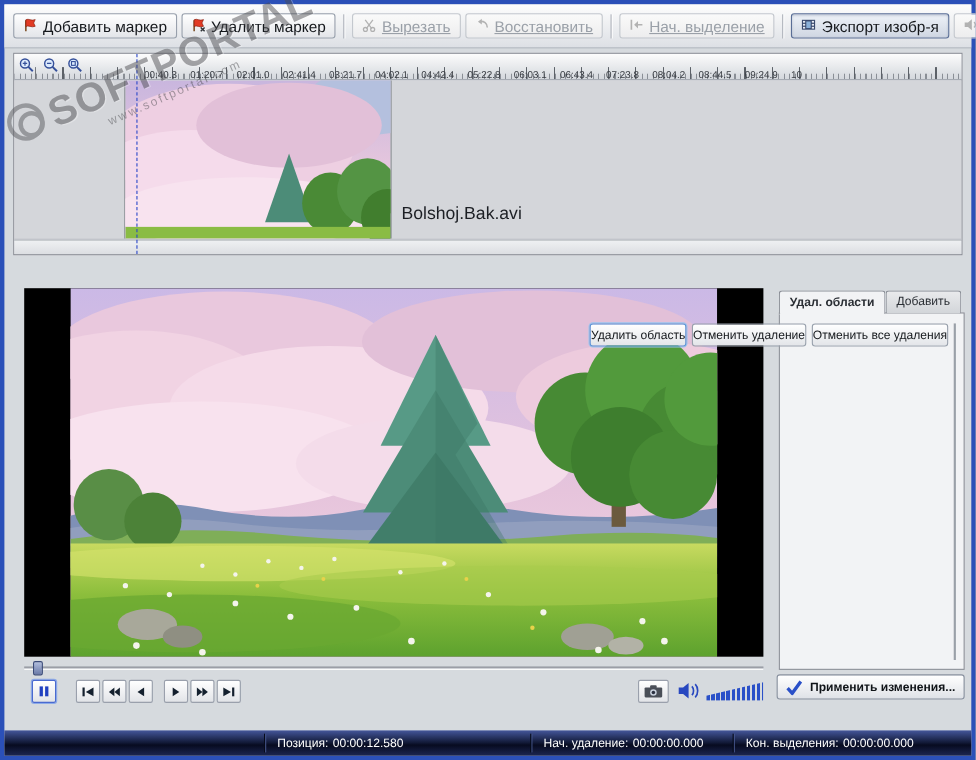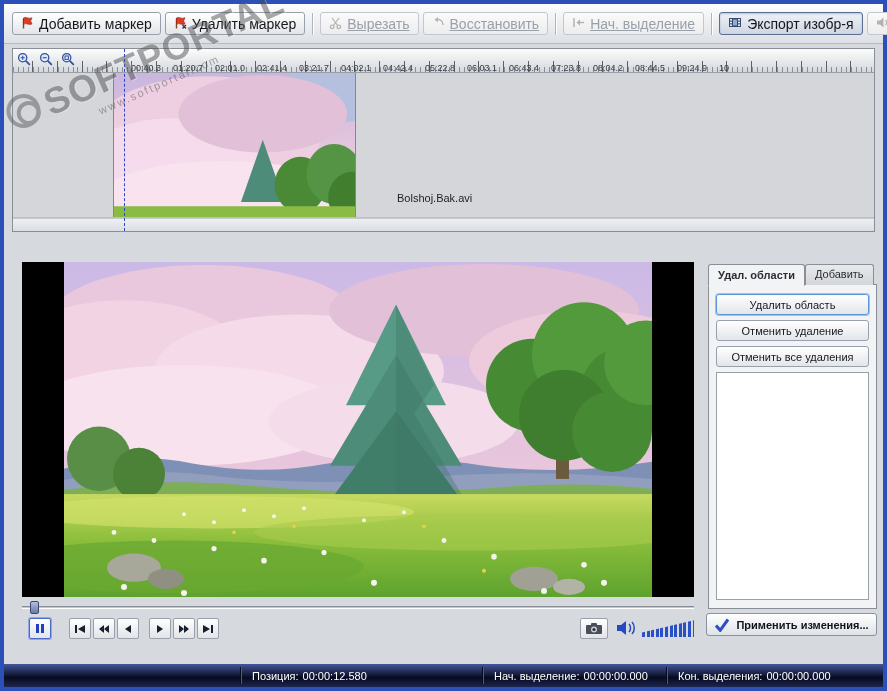--- a/index.html
+++ b/index.html
@@ -24,21 +24,21 @@
   .ruler{height:24px;flex:none;background:linear-gradient(#fcfcfc,#d4d8dd);border-bottom:1px solid #9aa0a8;position:relative;overflow:hidden;}
   .zoomtools{position:absolute;left:4px;top:3px;display:flex;gap:6px;z-index:3;}
   .zoombtn{width:16px;height:16px;cursor:pointer;}
   .ticklabels{position:absolute;left:118px;top:1px;display:flex;z-index:1;}
   .ticklabels span{width:42px;flex:none;font-size:9px;color:#3a3e44;margin-top:13px;}
   .ticks-minor{position:absolute;left:0;right:0;bottom:0;height:5px;background:repeating-linear-gradient(90deg,#8a8f96 0 1px,rgba(0,0,0,0) 1px 4.96px);}
   .ticks-major{position:absolute;left:19px;right:0;bottom:0;height:11px;background:repeating-linear-gradient(90deg,#5c6168 0 1px,rgba(0,0,0,0) 1px 24.8px);}
   .track{flex:1;position:relative;background:#d4d6da;border-bottom:1px solid #bcc0c6;overflow:hidden;}
   .clipthumb{position:absolute;left:100px;top:0;bottom:0;width:243px;border-left:1px solid #84888e;border-right:1px solid #84888e;cursor:pointer;}
   .clipthumb svg{width:100%;height:100%;display:block;}
-  .clipname{position:absolute;left:352px;bottom:13px;font-size:11px;color:#1c1f24;margin-left:32px;}
+  .clipname{position:absolute;left:352px;bottom:13px;font-size:16px;color:#1c1f24;}
   .playhead{position:absolute;left:111px;top:0;bottom:0;width:0;border-left:1px dashed #2a46c8;z-index:2;}
   .tl-scroll{height:13px;flex:none;background:linear-gradient(#eef0f2,#dcdee2);border-top:1px solid #c6cace;}
 
   
   .main{flex:1;display:flex;position:relative;}
   .left{width:696px;flex:none;position:relative;}
   .preview{position:absolute;left:18px;top:26px;width:672px;height:335px;background:#000;display:flex;justify-content:center;}
   .preview svg{width:588px;height:100%;display:block;}
   .seek{position:absolute;left:18px;top:365px;width:672px;height:13px;}
   .seek .groove{position:absolute;left:0;right:0;top:5px;height:3px;border-top:1px solid #8a8e96;border-bottom:1px solid #ffffff;background:#c2c6cc;}
@@ -49,21 +49,21 @@
   .pbtn.toggled{border:1px solid #4a6ad0;box-shadow:0 0 0 1px #8caae8;}
   .pbtn.wide{width:28px;}
   .speaker{position:absolute;left:612px;top:3px;cursor:pointer;}
   .volbars{position:absolute;left:638px;top:3px;width:52px;height:17px;cursor:pointer;background:repeating-linear-gradient(90deg,#2a50c8 0 3px,rgba(0,0,0,0) 3px 4.6px);clip-path:polygon(0 100%,0 74%,100% 2%,100% 100%);}
 
   
   .right{flex:1;position:relative;}
   .tabs{position:absolute;left:8px;right:6px;top:28px;height:21px;display:flex;z-index:2;}
   .tab{padding:3px 9px 2px;font-size:11px;border:1px solid #8a8e96;border-bottom:none;background:linear-gradient(#e9eaec,#d2d5d9);border-radius:3px 3px 0 0;color:#2a2e34;cursor:pointer;}
   .tab.active{background:#f2f3f5;font-weight:bold;padding-top:4px;margin-bottom:-1px;border-bottom:1px solid #f2f3f5;}
-  .tabpanel{position:absolute;left:8px;right:6px;top:48px;height:325px;border:1px solid #8a8e96;background:#f2f3f5;padding:9px 7px 8px;display:flex;flex-direction:column;gap:5px;justify-content:flex-end;}
+  .tabpanel{position:absolute;left:8px;right:6px;top:48px;height:325px;border:1px solid #8a8e96;background:#f2f3f5;padding:9px 7px 8px;display:flex;gap:5px;justify-content:flex-end;}
   .panelbtn{height:21px;flex:none;border:1px solid #98a0ac;border-radius:3px;background:linear-gradient(#ffffff,#e3e5e9);font-size:11px;color:#15181c;display:flex;align-items:center;justify-content:center;cursor:pointer;}
   .panelbtn.focused{border:1px solid #5a96d8;box-shadow:0 0 0 1px #9cc4ee;}
   .listbox{flex:1;background:#ffffff;border:1px solid #9aa0a8;cursor:default;}
   .applybtn{position:absolute;left:6px;right:6px;top:377px;height:23px;border:1px solid #8a92a0;border-radius:3px;background:linear-gradient(#ffffff,#dfe2e7);display:flex;align-items:center;justify-content:center;gap:6px;font-size:11px;font-weight:bold;color:#101418;cursor:pointer;}
 
   
   .statusbar{height:23px;flex:none;background:linear-gradient(180deg,#44569a 0%,#121a38 48%,#070b20 58%,#1c2650 100%);display:flex;align-items:center;color:#fff;font-size:11px;}
   .sspacer{width:236px;flex:none;}
   .ssep{width:0;height:17px;border-left:1px solid #060a1a;border-right:1px solid #4a5a92;flex:none;}
   .ssec{padding:0 10px;white-space:nowrap;flex:none;display:flex;gap:4px;}
@@ -382,21 +382,21 @@
 
   <div class="statusbar">
     <div class="sspacer"></div>
     <div class="ssep"></div>
     <div class="ssec w1">
       <span>Позиция:</span>
       <span>00:00:12.580</span>
     </div>
     <div class="ssep"></div>
     <div class="ssec w2">
-      <span>Нач. выделение:</span>
+      <span>Нач. удаление:</span>
       <span>00:00:00.000</span>
     </div>
     <div class="ssep"></div>
     <div class="ssec">
       <span>Кон. выделения:</span>
       <span>00:00:00.000</span>
     </div>
   </div>
 
   <div class="watermark">

